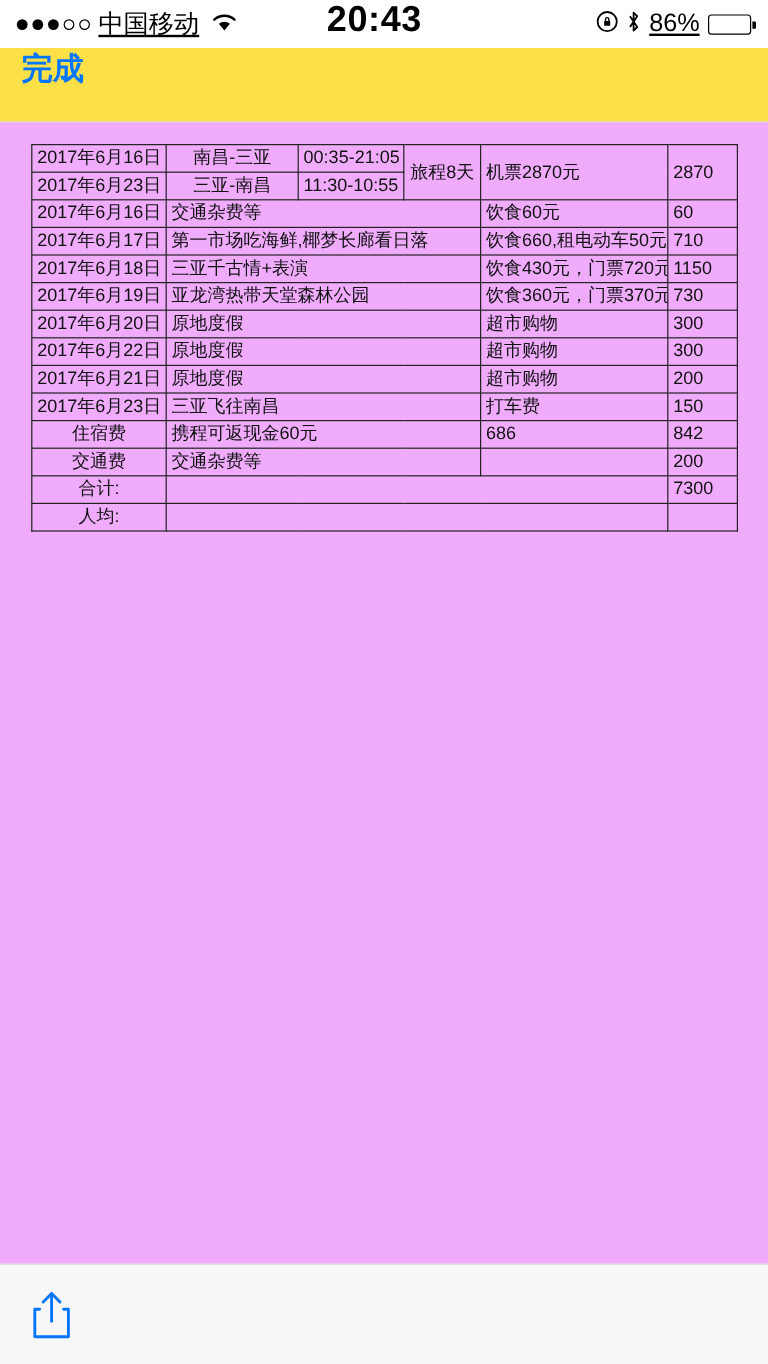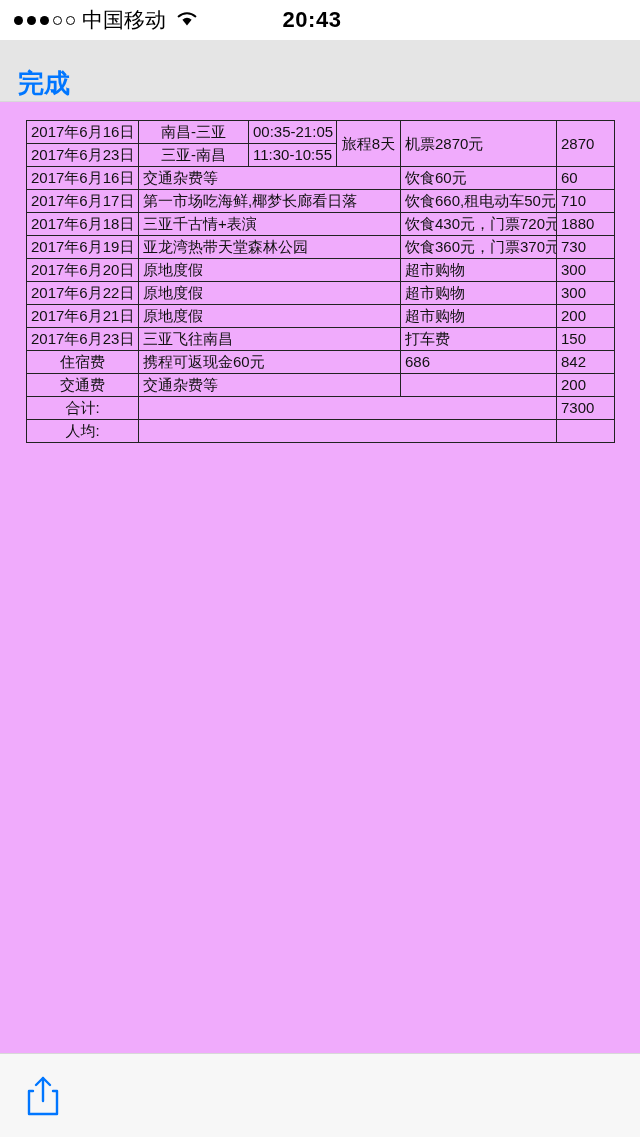--- a/index.html
+++ b/index.html
@@ -13,26 +13,26 @@
     font-family: "Liberation Sans", sans-serif;
     -webkit-font-smoothing: antialiased;
     overflow: hidden;
     position: relative;
   }
 
   
   .status-bar {
     height: 40px;
     display: flex;
-    align-items: center;
     padding: 0 14px;
     font-size: 22px;
     color: #000;
     background: #ffffff;
     position: relative;
+    text-decoration: underline;
   }
   .status-left {
     display: flex;
     align-items: center;
     gap: 7px;
   }
   .dots {
     display: flex;
     align-items: center;
     gap: 4px;
@@ -53,21 +53,21 @@
     letter-spacing: 0px;
   }
   .wifi {
     margin-left: 3px;
     display: inline-block;
   }
   .status-center {
     position: absolute;
     left: 0; right: 16px;
     text-align: center;
-    font-size: 22px;
+    font-size: 30px;
     font-weight: bold;
     letter-spacing: 0.5px;
     pointer-events: none;
   }
   .status-right {
     margin-left: auto;
     display: flex;
     align-items: center;
     gap: 7px;
     font-size: 21px;
@@ -98,24 +98,24 @@
     border-radius: 1px;
   }
   .lock-icon, .bt-icon {
     display: inline-block;
     line-height: 1;
   }
 
   
   .nav-bar {
     height: 62px;
-    background: #e5e5e5;
+    background: #fde047;
     border-bottom: 1px solid #d8d8d8;
     display: flex;
-    align-items: flex-end;
+    align-items: flex-start;
     position: relative;
     padding: 0 18px;
     box-sizing: border-box;
   }
   .nav-done {
     color: #0076ff;
     font-size: 26px;
     font-weight: bold;
     z-index: 2;
   }
@@ -194,20 +194,38 @@
     <span class="wifi">
       <svg width="22" height="17" viewBox="0 0 22 17">
         <path d="M11 15.5 L6.4 9.7 A7.2 7.2 0 0 1 15.6 9.7 Z" fill="#000"></path>
         <path d="M2.6 6.4 A12.5 12.5 0 0 1 19.4 6.4" stroke="#000" stroke-width="2" fill="none" stroke-linecap="round"></path>
       </svg>
     </span>
   </div>
 
   <div class="status-center">20:43</div>
 
+  <div class="status-right">
+    <span class="lock-icon">
+      <svg width="18" height="18" viewBox="0 0 18 18">
+        <circle cx="9" cy="9" r="8" stroke="#000" stroke-width="1.5" fill="none"></circle>
+        <path d="M6.5 8.5 h5 v4 h-5 z" fill="#000"></path>
+        <path d="M7.6 8.5 v-1.4 a1.4 1.4 0 0 1 2.8 0 v1.4" stroke="#000" stroke-width="1.2" fill="none"></path>
+      </svg>
+    </span>
+    <span class="bt-icon">
+      <svg width="12" height="18" viewBox="0 0 12 18">
+        <path d="M3 4.5 L9 13.5 L6 16.5 V1.5 L9 4.5 L3 13.5" stroke="#000" stroke-width="1.5" fill="none" stroke-linejoin="round"></path>
+      </svg>
+    </span>
+    <span class="battery-pct">86%</span>
+    <span class="battery">
+      <span class="battery-fill" id="battery-fill" style="width:86%"></span>
+    </span>
+  </div>
 </div>
 
 <div class="nav-bar">
   <span class="nav-done">完成</span>
 </div>
 
 <div class="content">
   <table class="trip">
     <colgroup>
       <col class="c-date">
@@ -241,21 +259,21 @@
       <tr>
         <td class="td-center">2017年6月17日</td>
         <td class="td-left" colspan="3">第一市场吃海鲜,椰梦长廊看日落</td>
         <td class="td-left">饮食660,租电动车50元</td>
         <td class="td-right">710</td>
       </tr>
       <tr>
         <td class="td-center">2017年6月18日</td>
         <td class="td-left" colspan="3">三亚千古情+表演</td>
         <td class="td-left">饮食430元，门票720元</td>
-        <td class="td-right">1880</td>
+        <td class="td-right">1150</td>
       </tr>
       <tr>
         <td class="td-center">2017年6月19日</td>
         <td class="td-left" colspan="3">亚龙湾热带天堂森林公园</td>
         <td class="td-left">饮食360元，门票370元</td>
         <td class="td-right">730</td>
       </tr>
       <tr>
         <td class="td-center">2017年6月20日</td>
         <td class="td-left" colspan="3">原地度假</td>

